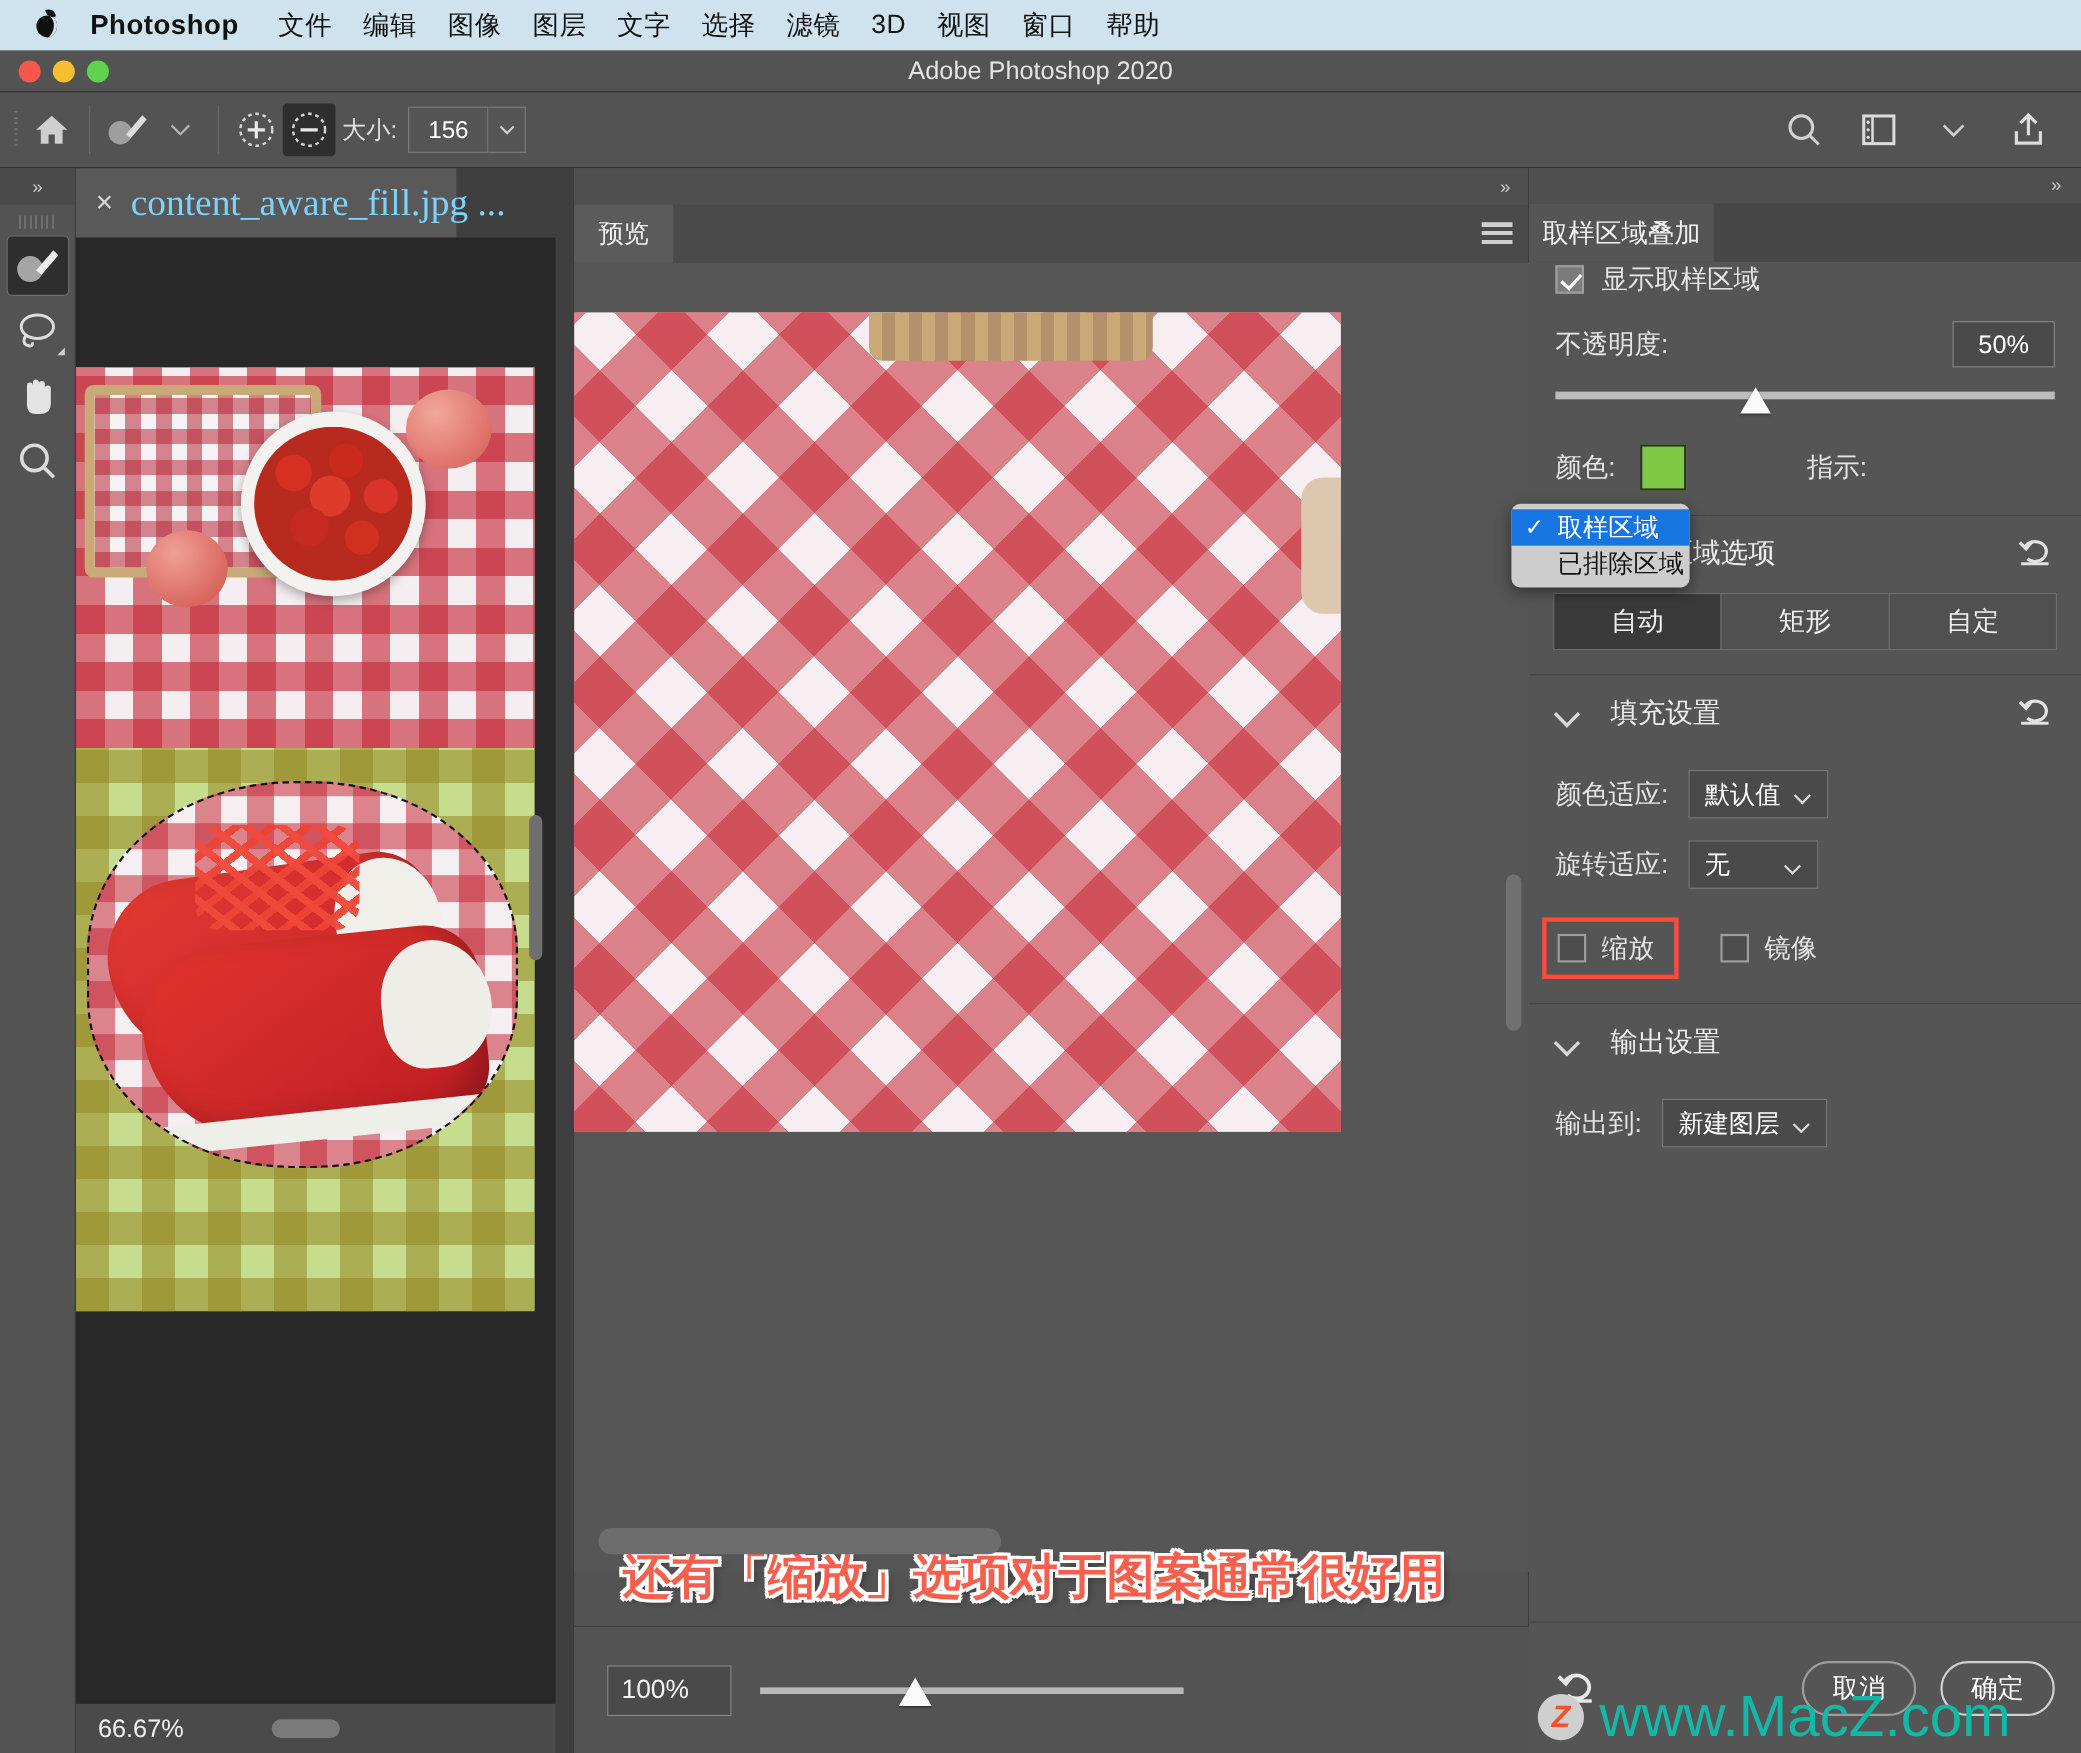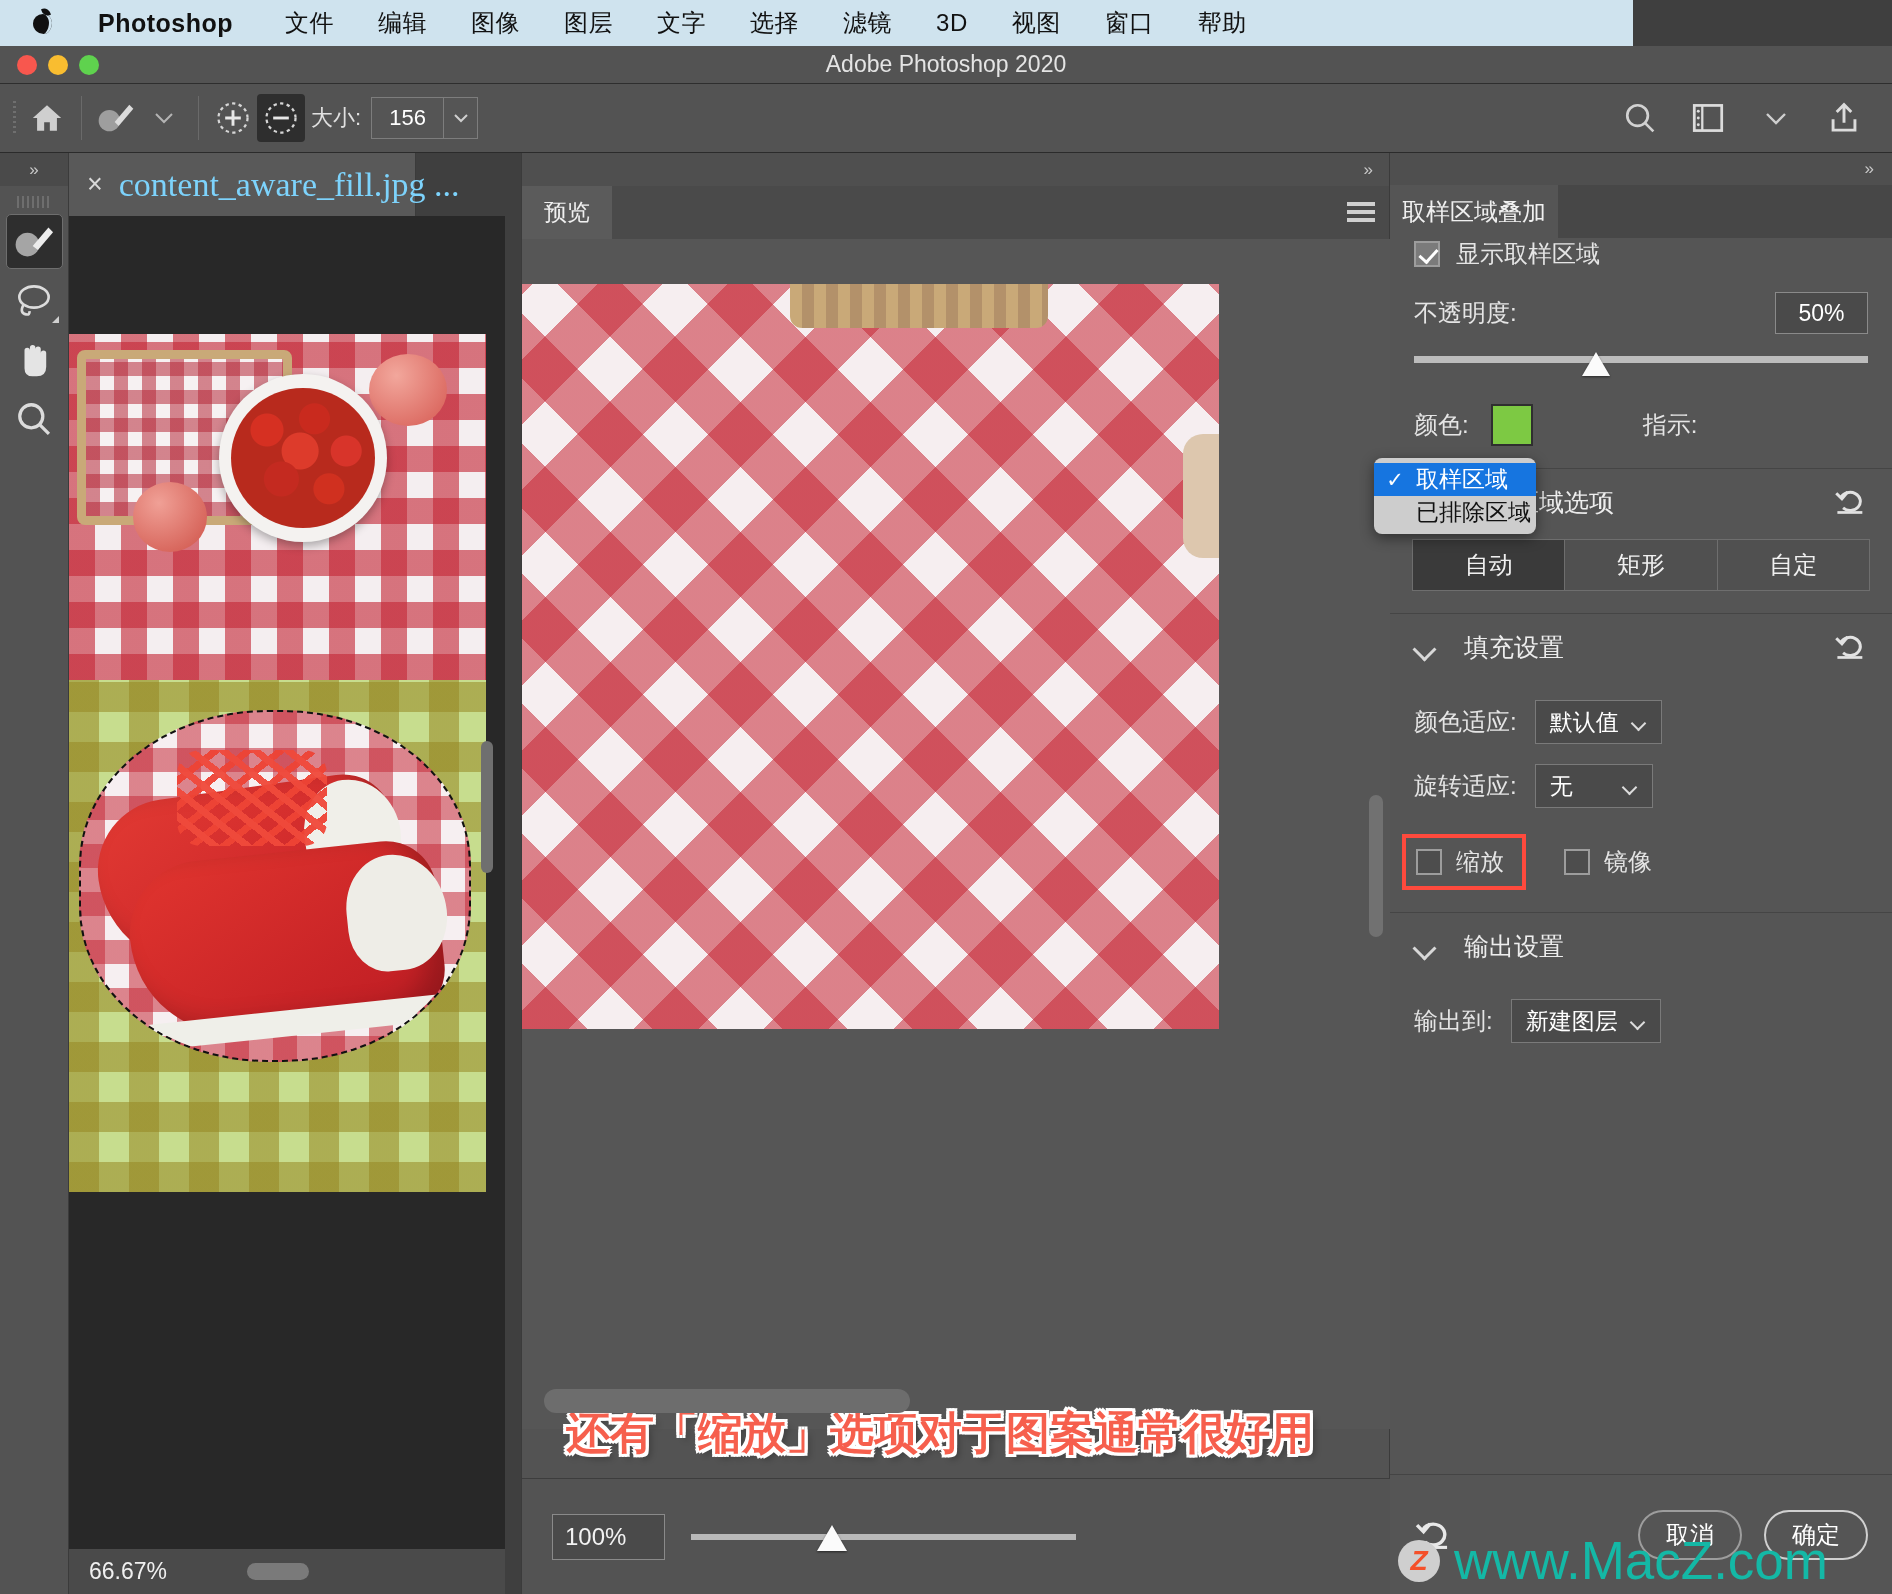--- a/index.html
+++ b/index.html
@@ -5,23 +5,23 @@
   * { box-sizing: border-box; margin: 0; padding: 0; }
   html, body {
     width: 1892px; height: 1594px;
     font-family: "Liberation Sans", "DejaVu Sans", sans-serif;
     background: #3f3f3f; overflow: hidden;
   }
   .app { position: relative; width: 1892px; height: 1594px; }
 
   
   .macbar {
-    position: absolute; left: 0; top: 0; width: 1633px; height: 46px;
+    position: absolute; left: 0; top: 0; width: 1892px; height: 46px;
     background: #cfe3ee; display: flex; align-items: center;
-    padding-left: 30px; gap: 16px;
+    padding-left: 30px; gap: 0;
   }
   .apple-logo { width: 26px; height: 30px; position: relative; margin-right: 26px; }
   .apple-logo::before {
     content: ""; position: absolute; left: 3px; top: 6px;
     width: 19px; height: 20px; background: #111;
     border-radius: 52% 48% 44% 56% / 48% 44% 56% 52%;
     box-shadow: inset -5px 0 0 -2px #cfe3ee;
   }
   .apple-logo::after {
     content: ""; position: absolute; left: 12px; top: 0px;

